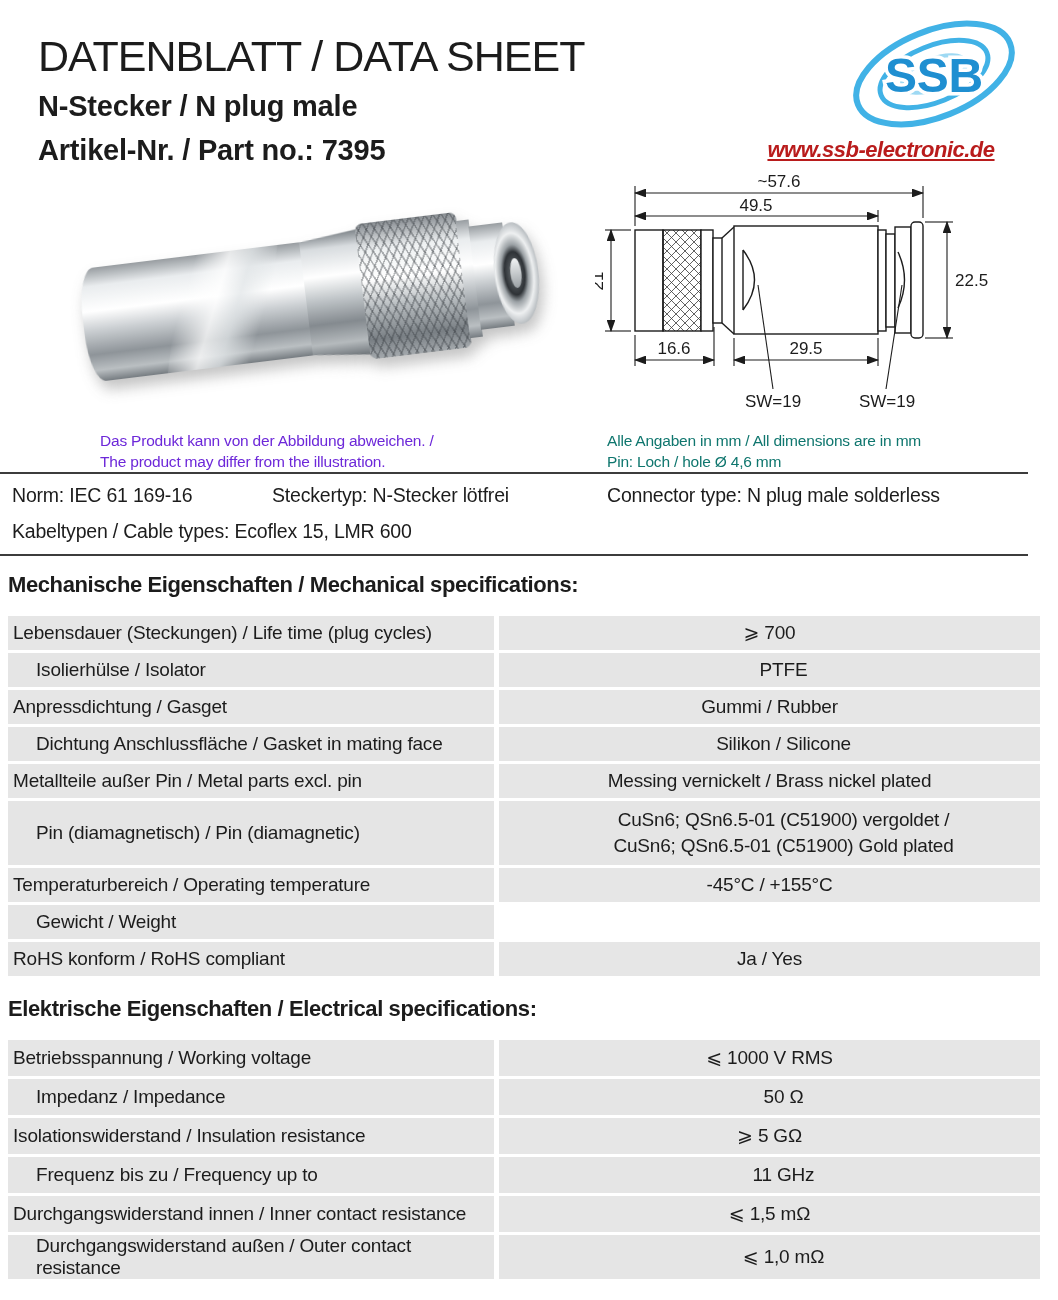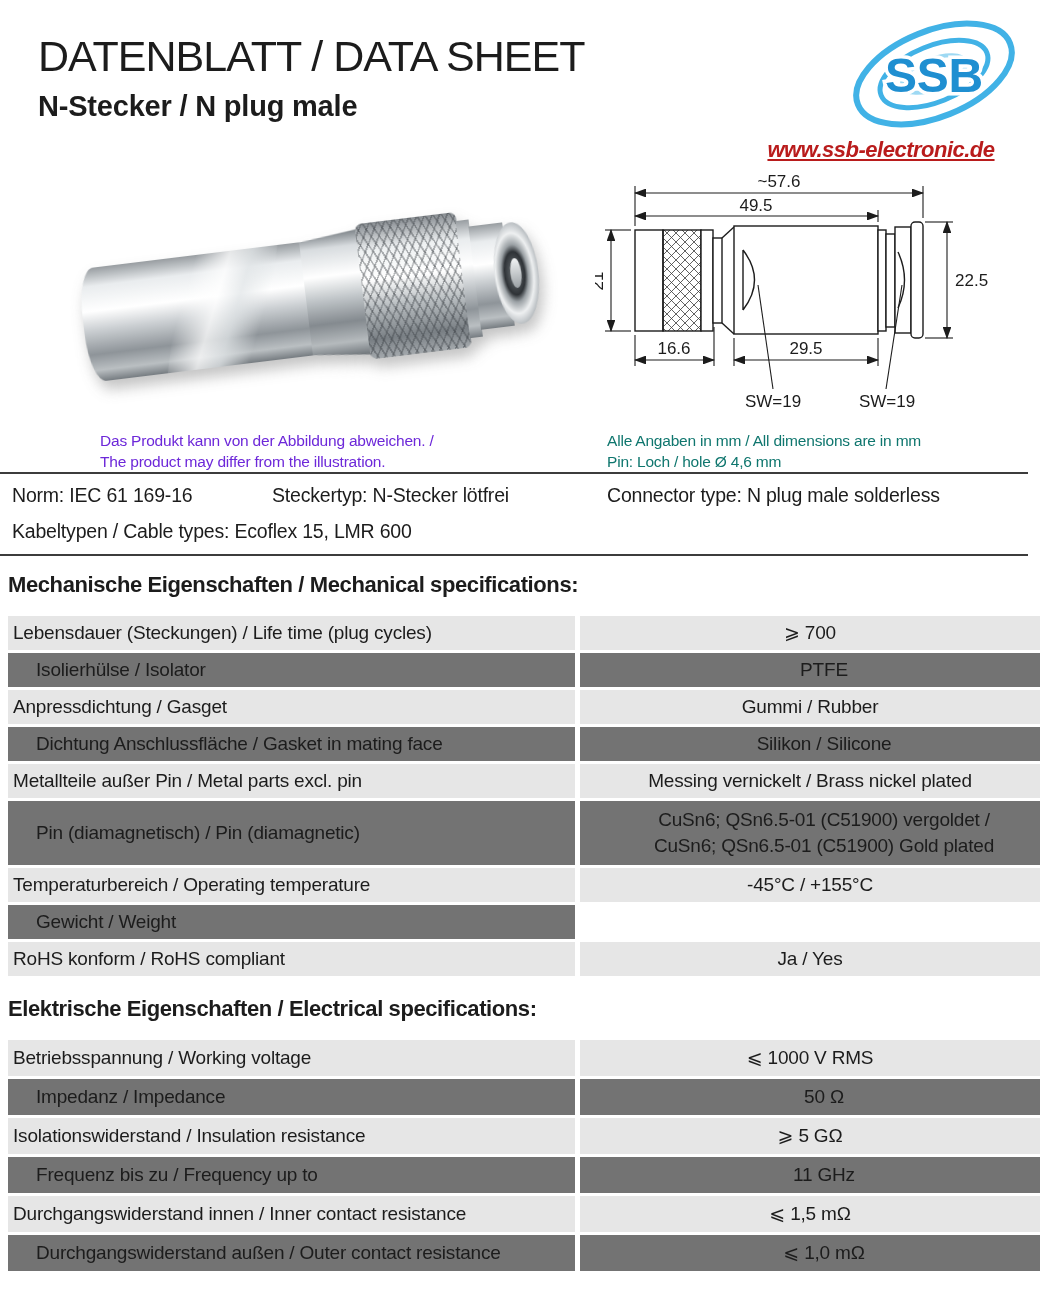--- a/index.html
+++ b/index.html
@@ -58,35 +58,36 @@
   
   .section-heading{position:absolute;left:8px;font-size:22px;font-weight:bold;letter-spacing:-0.4px;}
   .h-mech{top:572px;}
   .h-elec{top:996px;}
   .spec-table{position:absolute;left:8px;width:1032px;}
   .t-mech{top:616px;}
   .t-elec{top:1040px;}
   .row{display:flex;margin-bottom:3px;}
   .t-elec .row{}
   .cell{display:flex;align-items:center;}
-  .label{width:567px;padding-left:5px;box-sizing:border-box;font-size:19px;}
+  .label{width:486px;padding-left:5px;box-sizing:border-box;font-size:19px;}
   .value{flex:1;justify-content:center;text-align:center;font-size:19px;margin-left:5px;white-space:pre-line;line-height:1.38;}
   .row .cell{min-height:34px;}
   .t-elec .row .cell{min-height:36px;}
   .row.tall .cell{min-height:64px;}
   .light .cell{background:#e6e6e6;}
-  .dark .cell{background:#737373;padding-left:28px;}
+  .dark .cell{background:#e5e5e5;padding-left:28px;}
 </style>
 </head>
 <body>
 
 <div class="page">
 
   <div class="doc-title">DATENBLATT / DATA SHEET</div>
   <div class="doc-subtitle">N-Stecker / N plug male</div>
+  <div class="doc-partline">Artikel-Nr. / Part no.: 7395</div>
 
   <svg class="logo" viewBox="0 0 185 122">
     <g transform="rotate(-22 92 58)">
       <ellipse cx="92" cy="58" rx="82" ry="43" fill="none" stroke="#41b2e6" stroke-width="6"></ellipse>
       <ellipse cx="92" cy="58" rx="57" ry="28" fill="none" stroke="#41b2e6" stroke-width="5"></ellipse>
       <ellipse cx="92" cy="58" rx="34" ry="15" fill="none" stroke="#9ed9f3" stroke-width="4"></ellipse>
     </g>
     <text x="92" y="76" text-anchor="middle" font-size="48" font-weight="bold" fill="#1f8fd1" stroke="#ffffff" stroke-width="7" paint-order="stroke">SSB</text>
   </svg>
 

